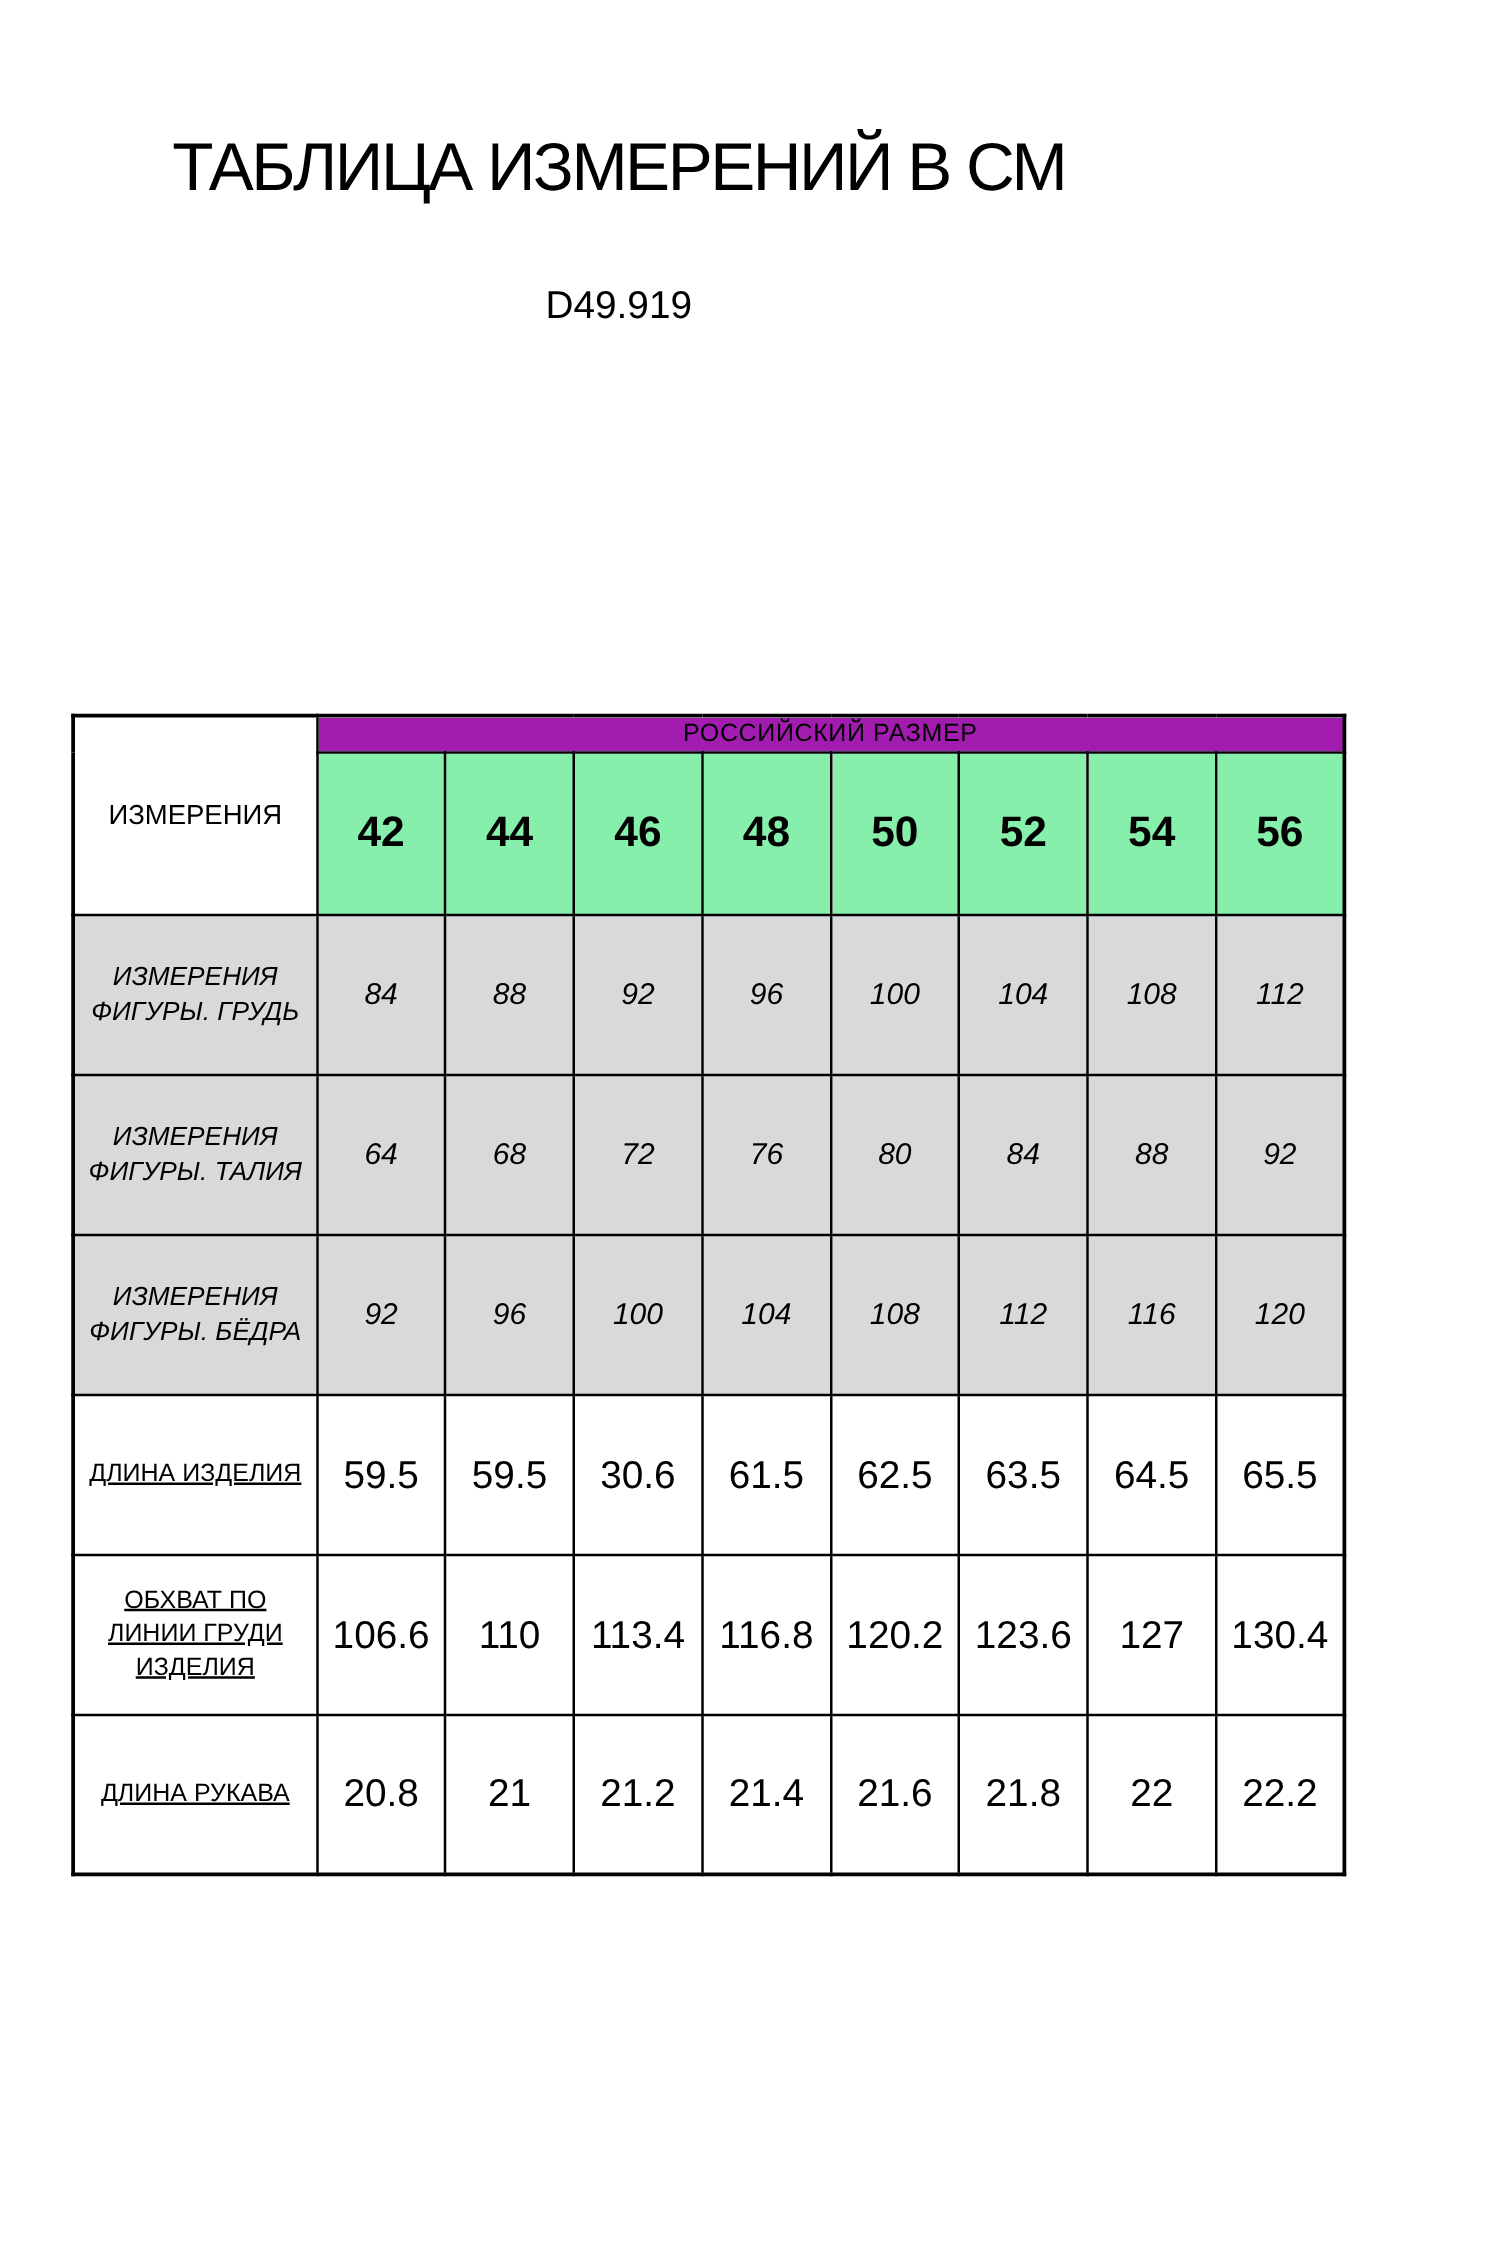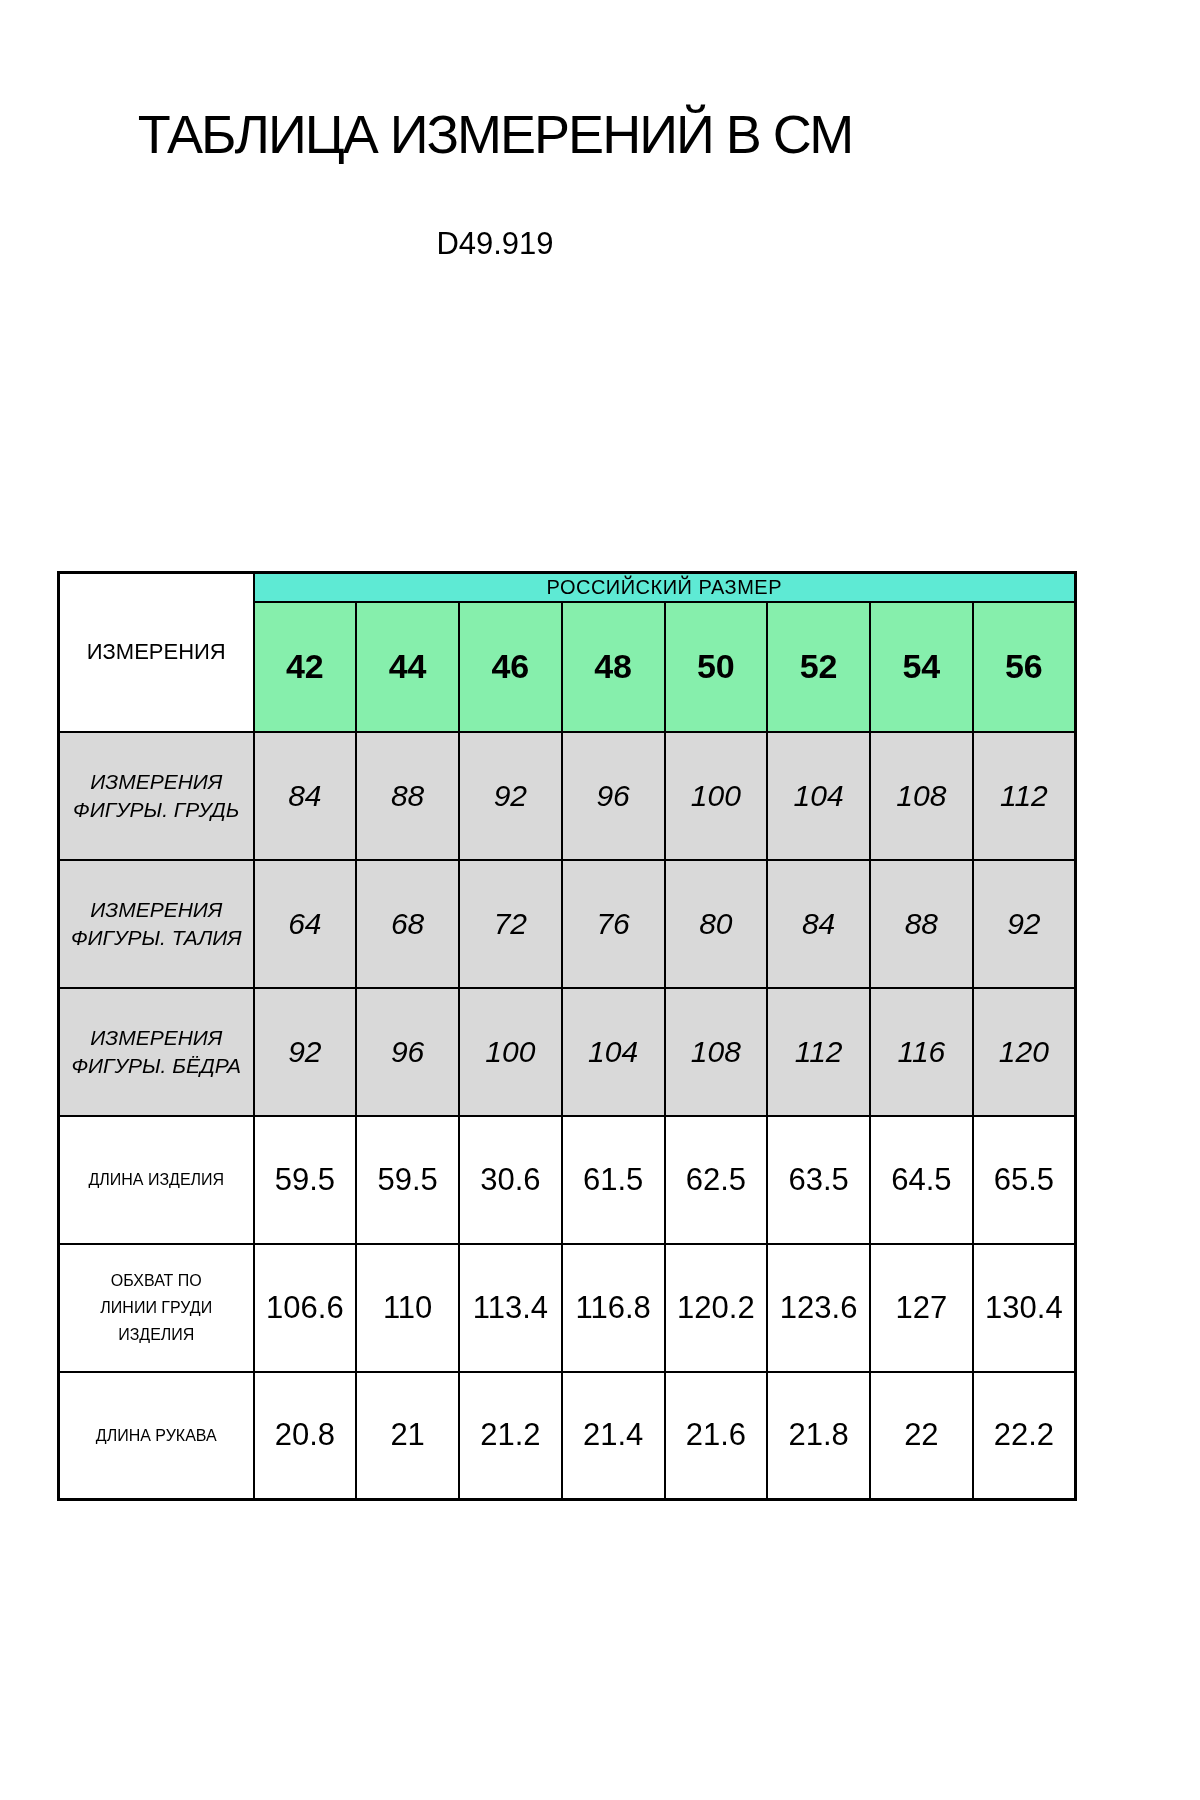--- a/index.html
+++ b/index.html
@@ -71,48 +71,49 @@
   tr.r-sizes { height: 130px; }
   tbody tr { height: 128px; }
   td.corner {
     font-size: 22px;
     background: #fff;
   }
   td.size-header {
     font-size: 20px;
     letter-spacing: 0.5px;
     border-bottom: 3px solid #000;
-    background: #5eead4;
+    background: #a21caf;
   }
   td.size-cell {
     font-size: 34px;
     font-weight: bold;
     background: #86efac;
     margin-top: 20px;
   }
   td.label-cell {
     white-space: pre-line;
   }
   tr.figure-row td {
     background: var(--figure-bg, #d9d9d9);
     font-style: italic;
   }
   tr.figure-row td.label-cell {
     font-size: 21px;
     line-height: 28px;
   }
   tr.figure-row td.value-cell {
-    font-size: 30px;
+    font-size: 24px;
   }
   tr.product-row td {
     background: #ffffff;
   }
   tr.product-row td.label-cell {
-    font-size: 16px;
+    font-size: 20px;
     line-height: 27px;
+    text-decoration: underline;
   }
   tr.product-row td.value-cell {
     font-size: 31px;
   }
 </style>
 </head>
 <body>
 
 <div class="content">
 

